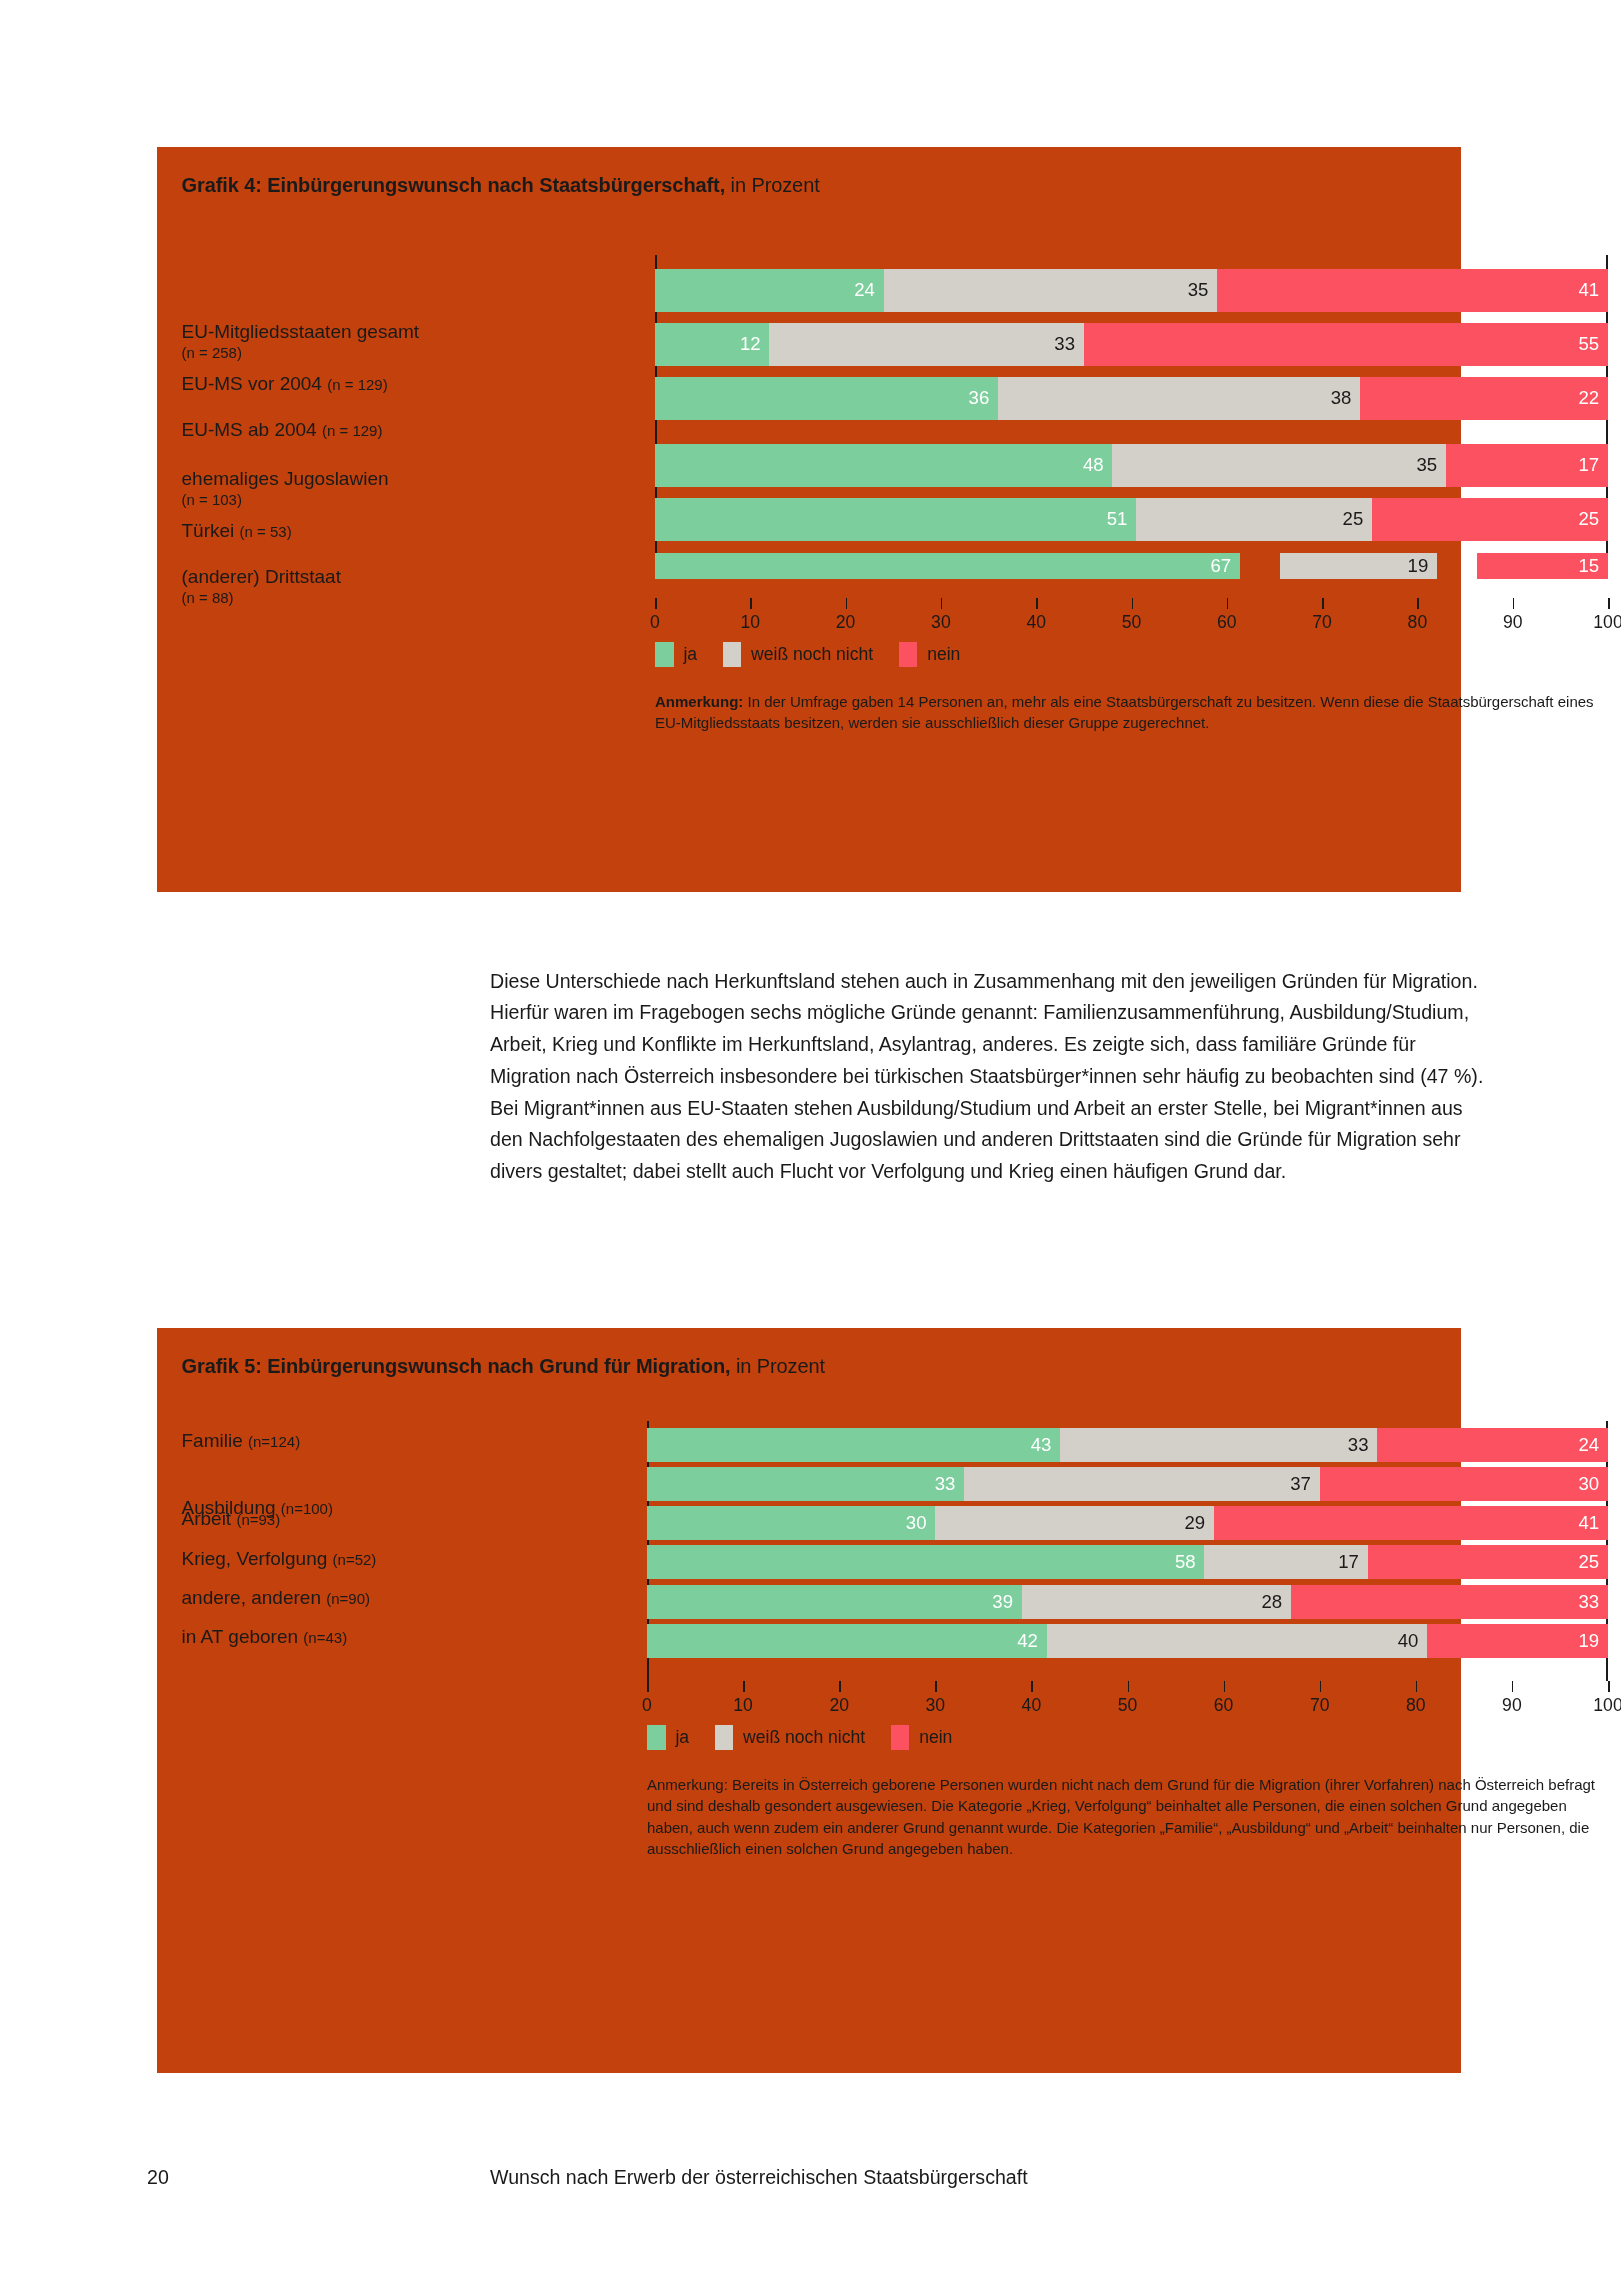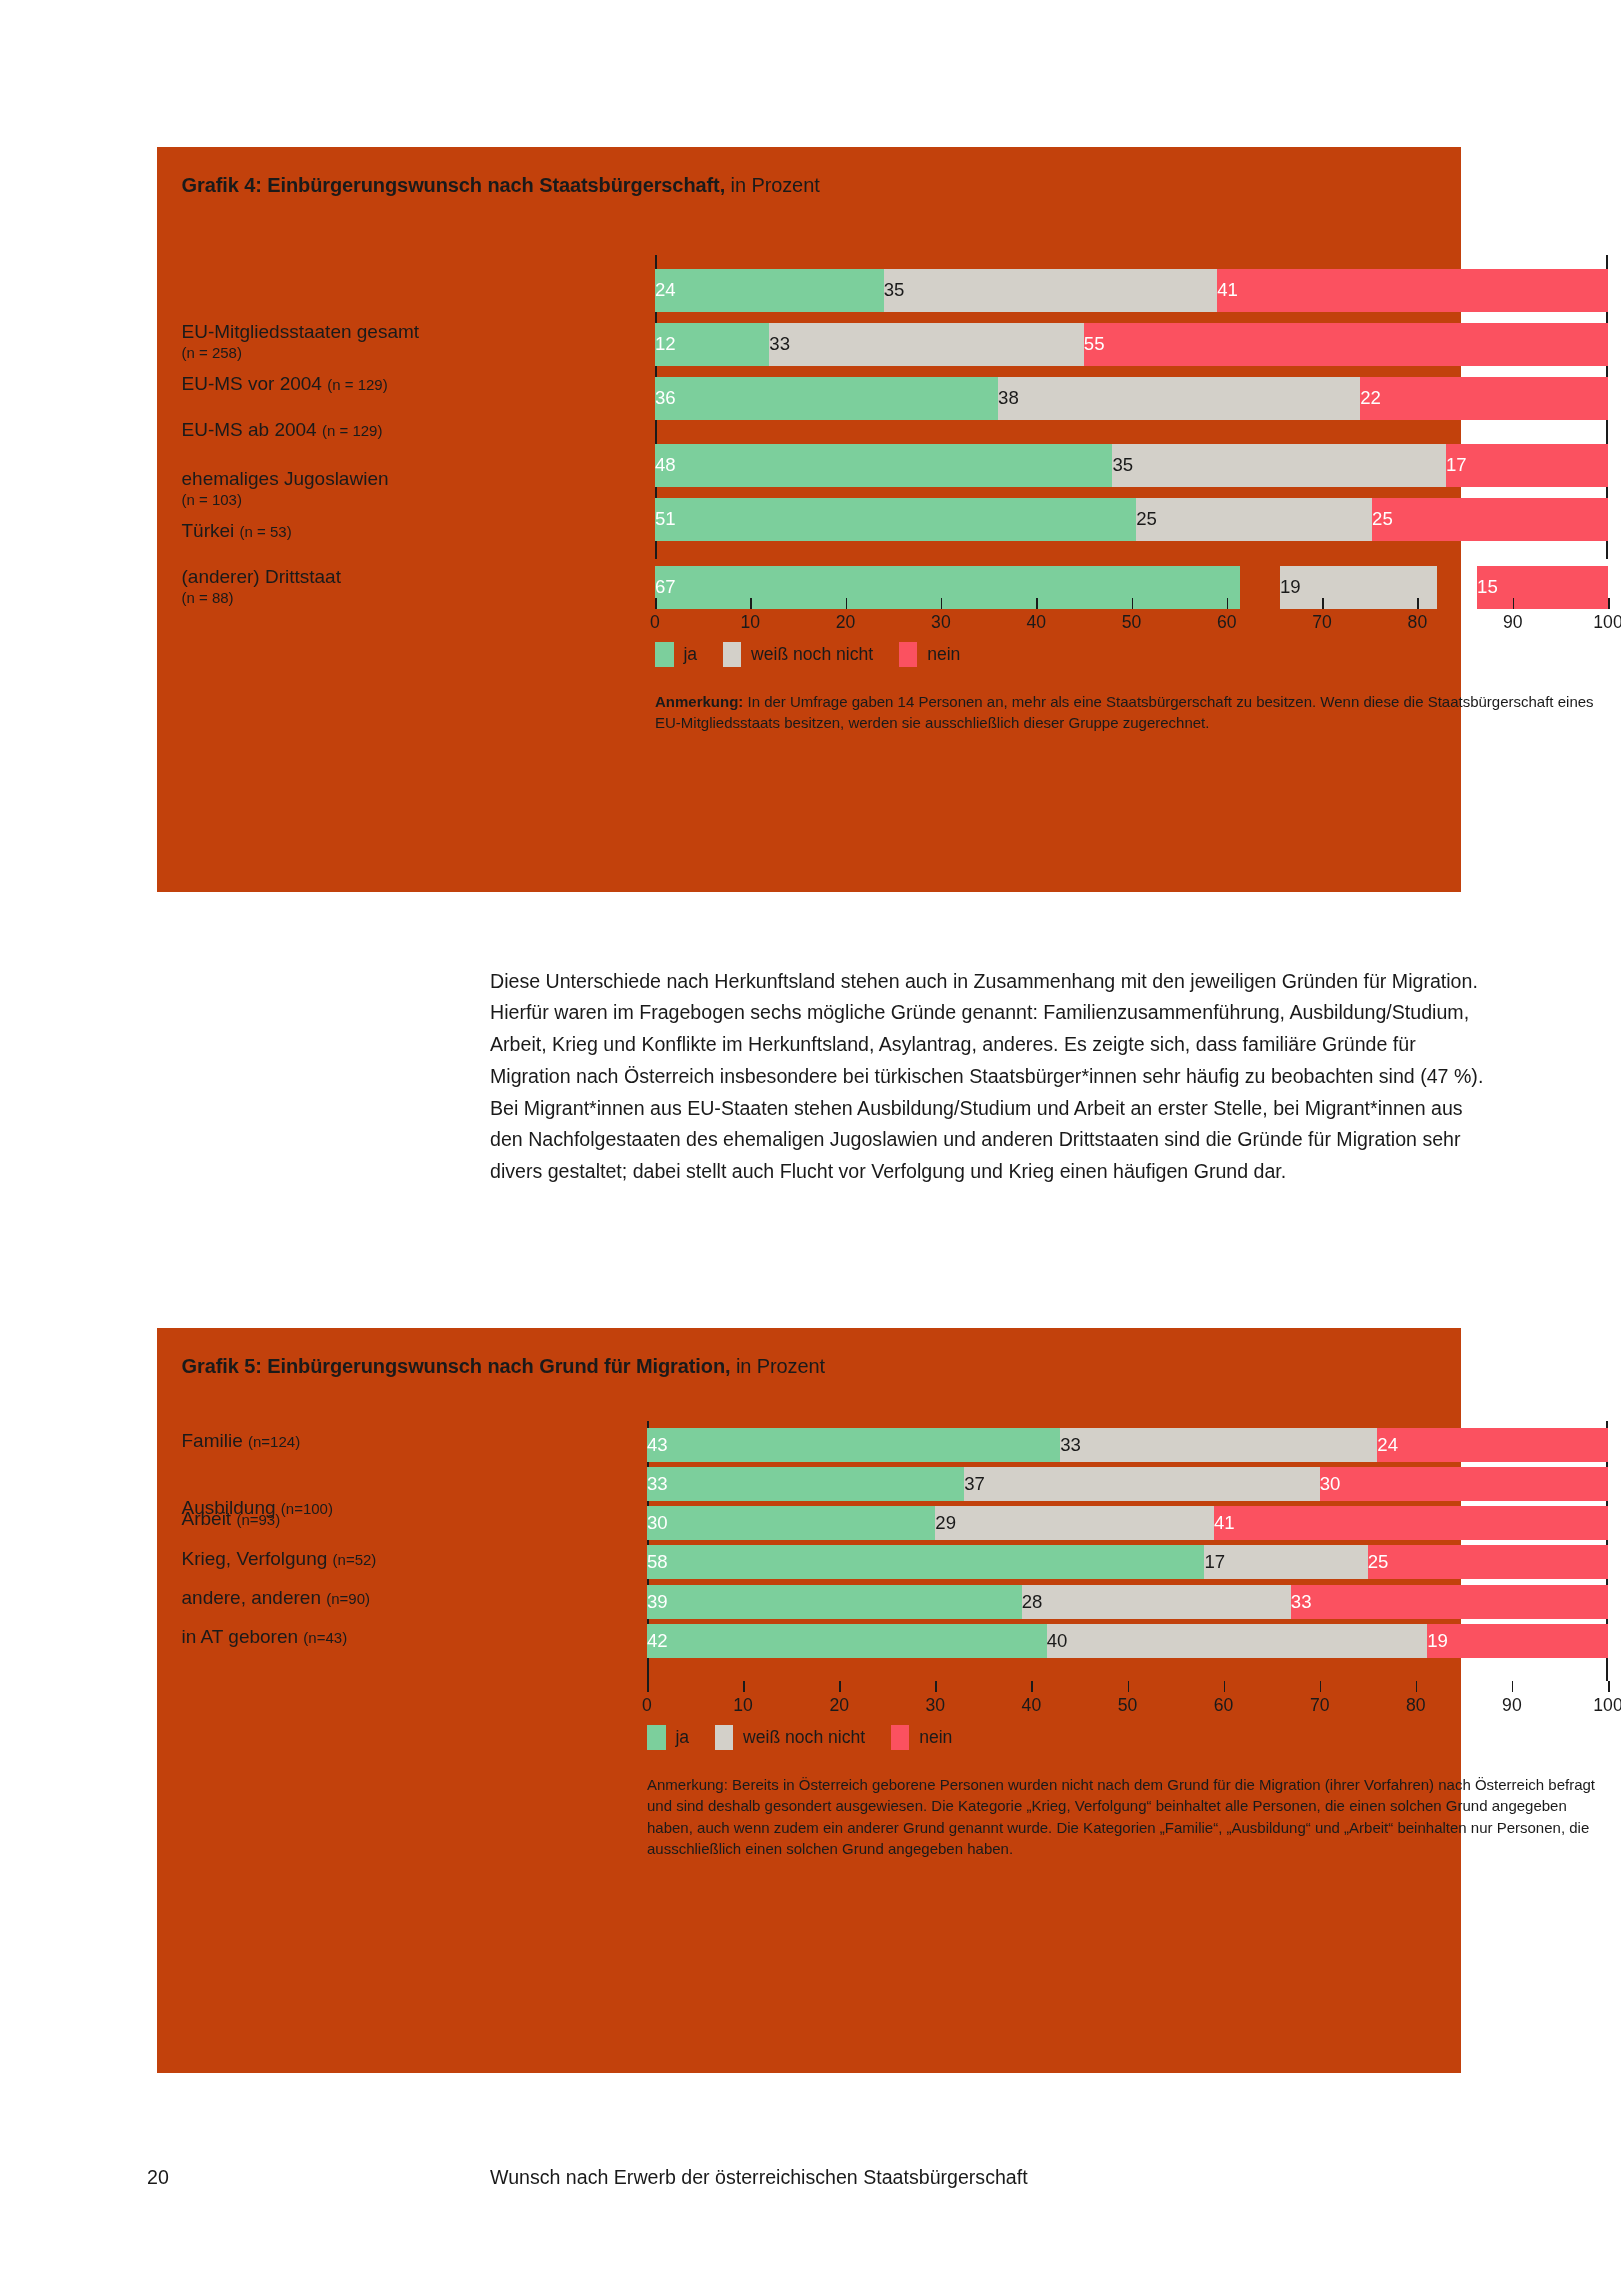--- a/index.html
+++ b/index.html
@@ -66,21 +66,21 @@
     left: 0;
     width: 100%;
     display: flex;
     box-sizing: border-box;
   }
   .seg {
     position: relative;
     height: 100%;
     display: flex;
     align-items: center;
-    justify-content: flex-start;
+    justify-content: flex-end;
     box-sizing: border-box;
   }
   .seg span {
     font-size: 18.6px;
     padding-right: 8.8px;
     line-height: 1;
     font-weight: 500;
   }
   .seg.ja   { background: #7ccf9c; }
   .seg.ja   span { color: #ffffff; }
@@ -275,21 +275,21 @@
             <span>51</span>
           </div>
         <div class="seg wnn" style="width:25%">
             <span>25</span>
           </div>
         <div class="seg nein" style="width:25%">
             <span>25</span>
           </div>
       </div>
 
-      <div class="bar-row" style="top:311px; height:43px;gap:40px;">
+      <div class="bar-row" style="top:298px; height:26px;gap:40px;">
         <div class="seg ja" style="width:67%">
             <span>67</span>
           </div>
         <div class="seg wnn" style="width:18%">
             <span>19</span>
           </div>
         <div class="seg nein" style="width:15%">
             <span>15</span>
           </div>
       </div>

